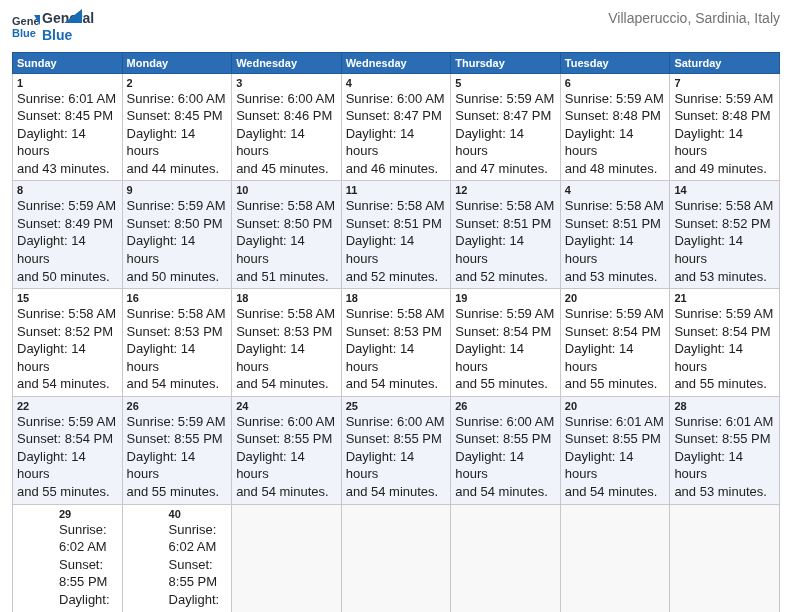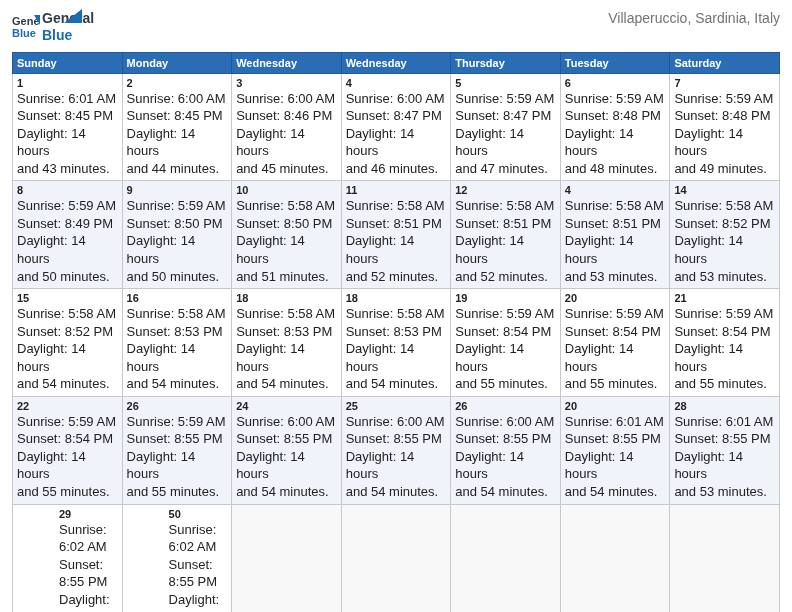--- a/index.html
+++ b/index.html
@@ -336,21 +336,21 @@
         </tr>
         <tr class="last-row">
           <td>
             <span class="day-num">29</span>
             <div class="cell-text" style="white-space: pre-line;">Sunrise: 6:02 AM
 Sunset: 8:55 PM
 Daylight: 14 hours
 and 53 minutes.</div>
           </td>
           <td>
-            <span class="day-num">50</span>
+            <span class="day-num">40</span>
             <div class="cell-text" style="white-space: pre-line;">Sunrise: 6:02 AM
 Sunset: 8:55 PM
 Daylight: 14 hours
 and 52 minutes.</div>
           </td>
           <td class="empty"></td>
           <td class="empty"></td>
           <td class="empty"></td>
           <td class="empty"></td>
           <td class="empty"></td>

